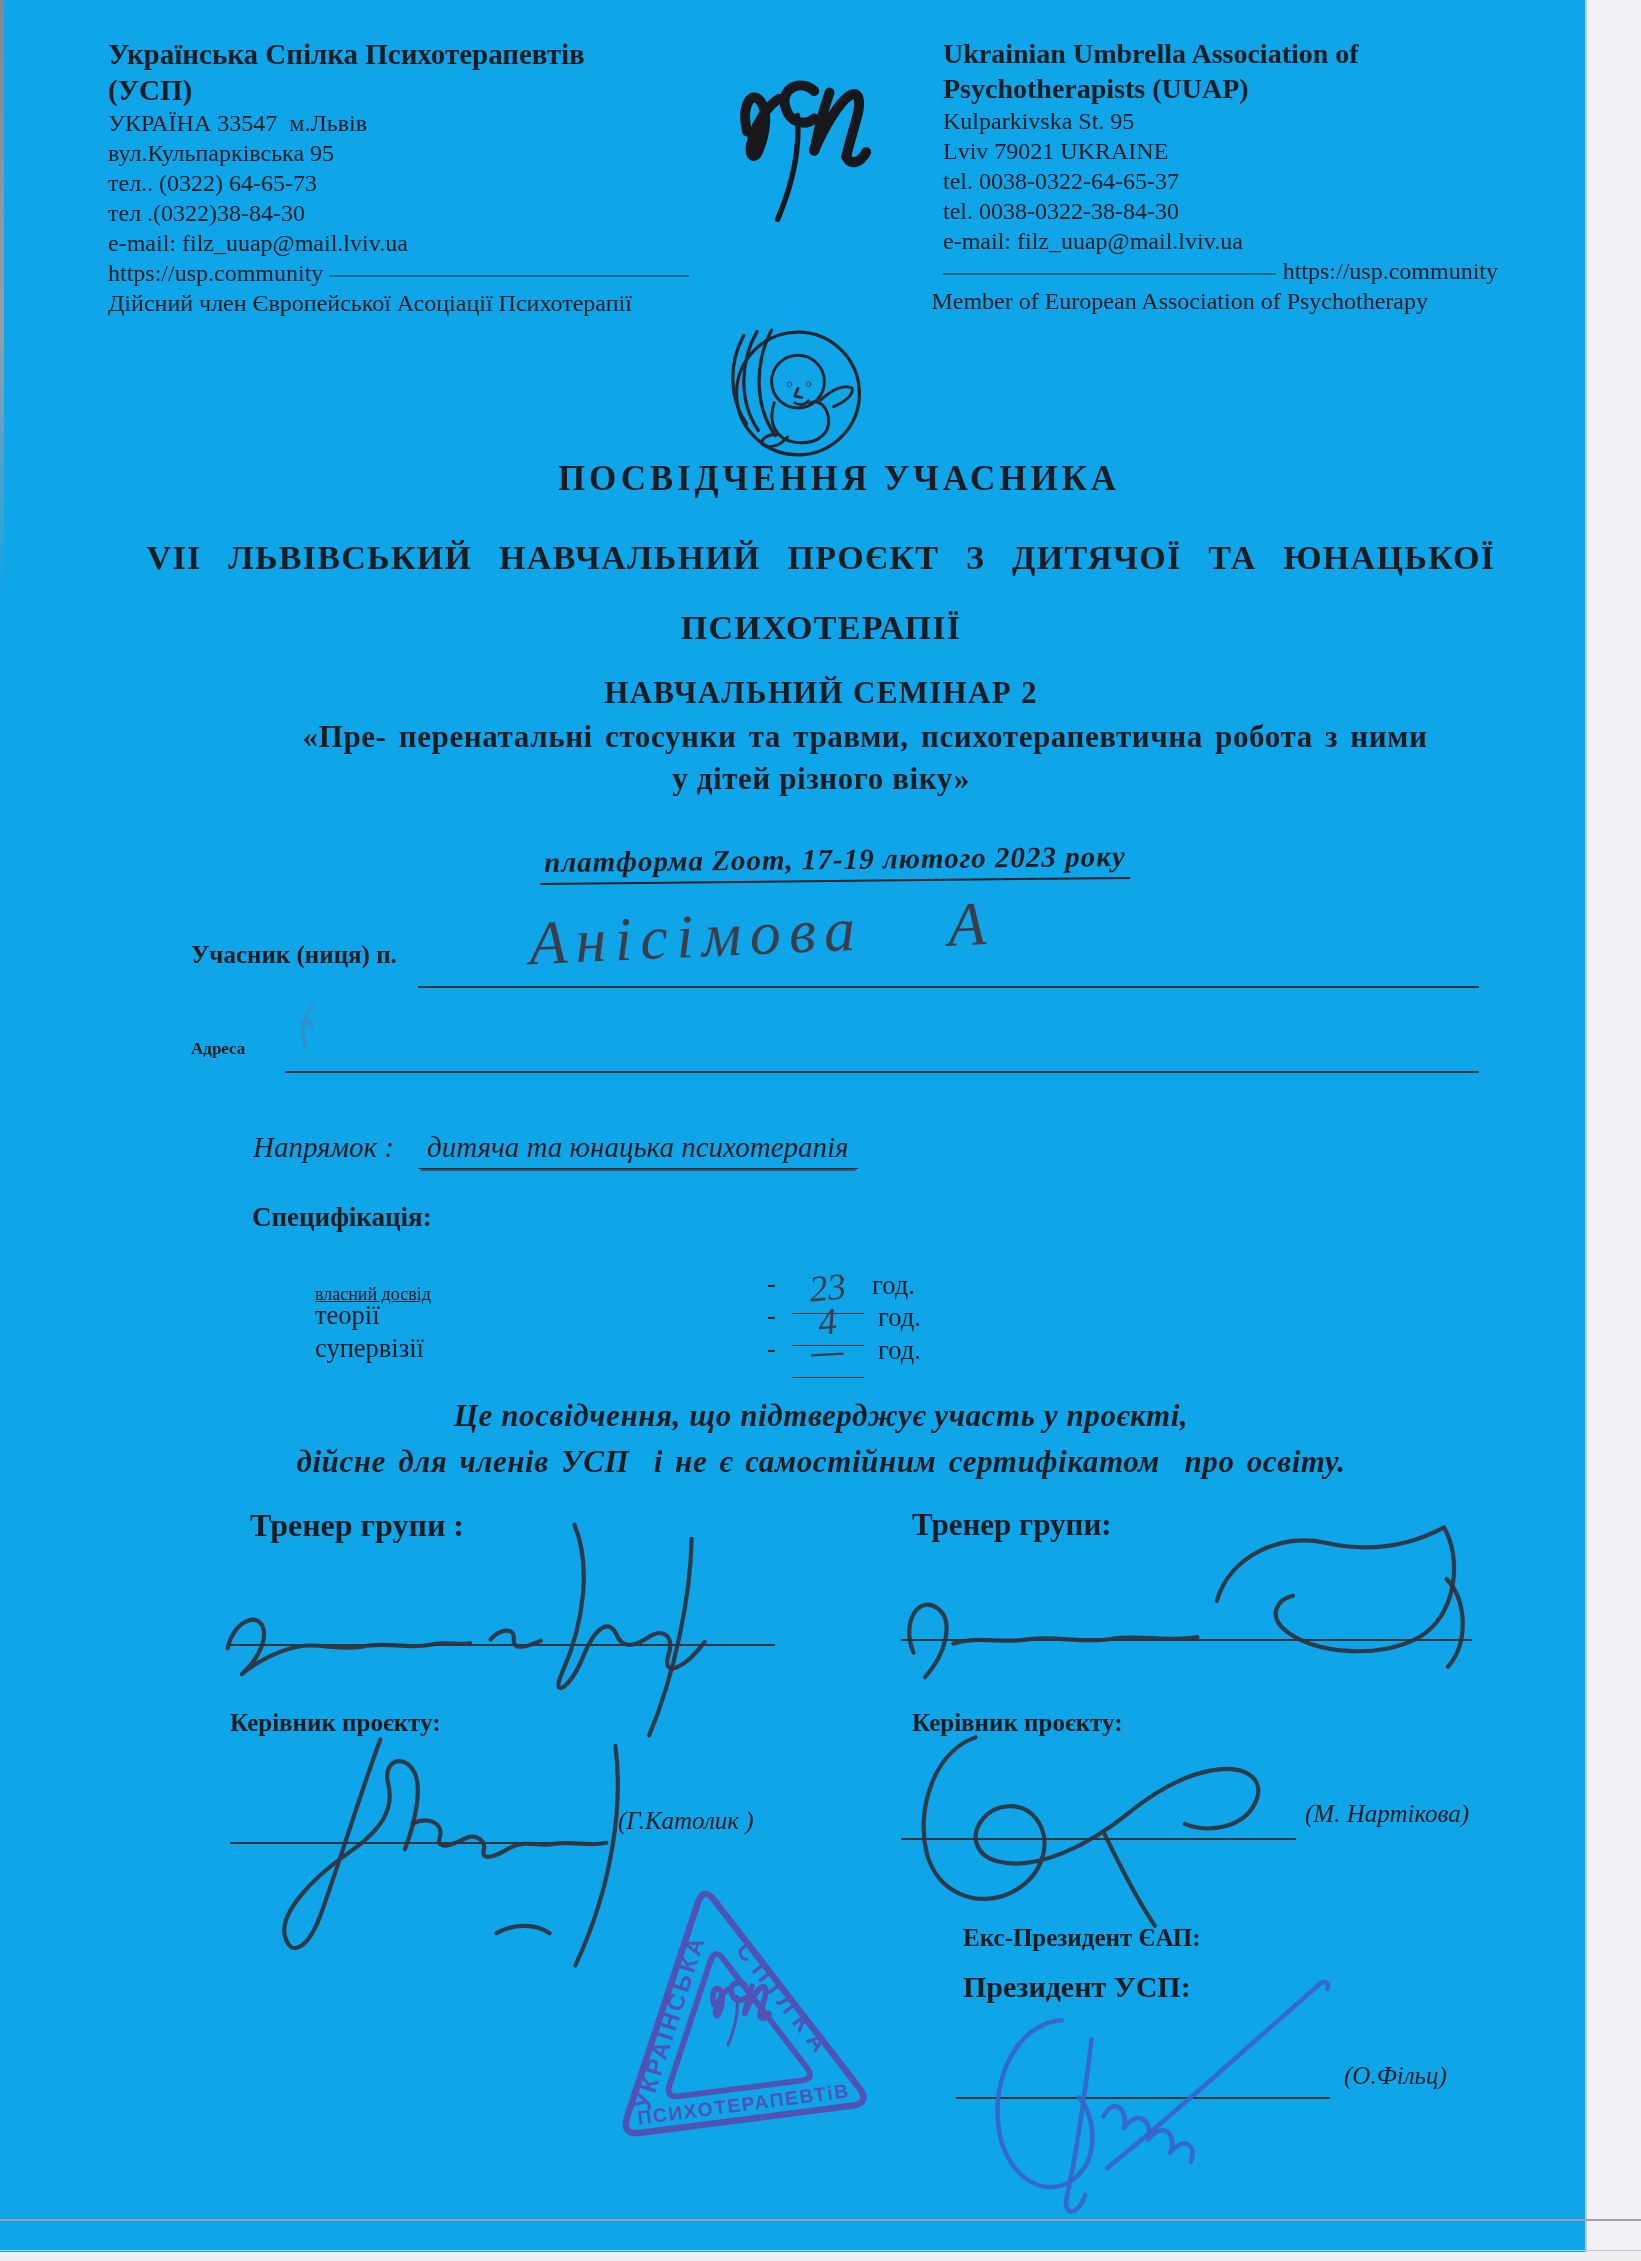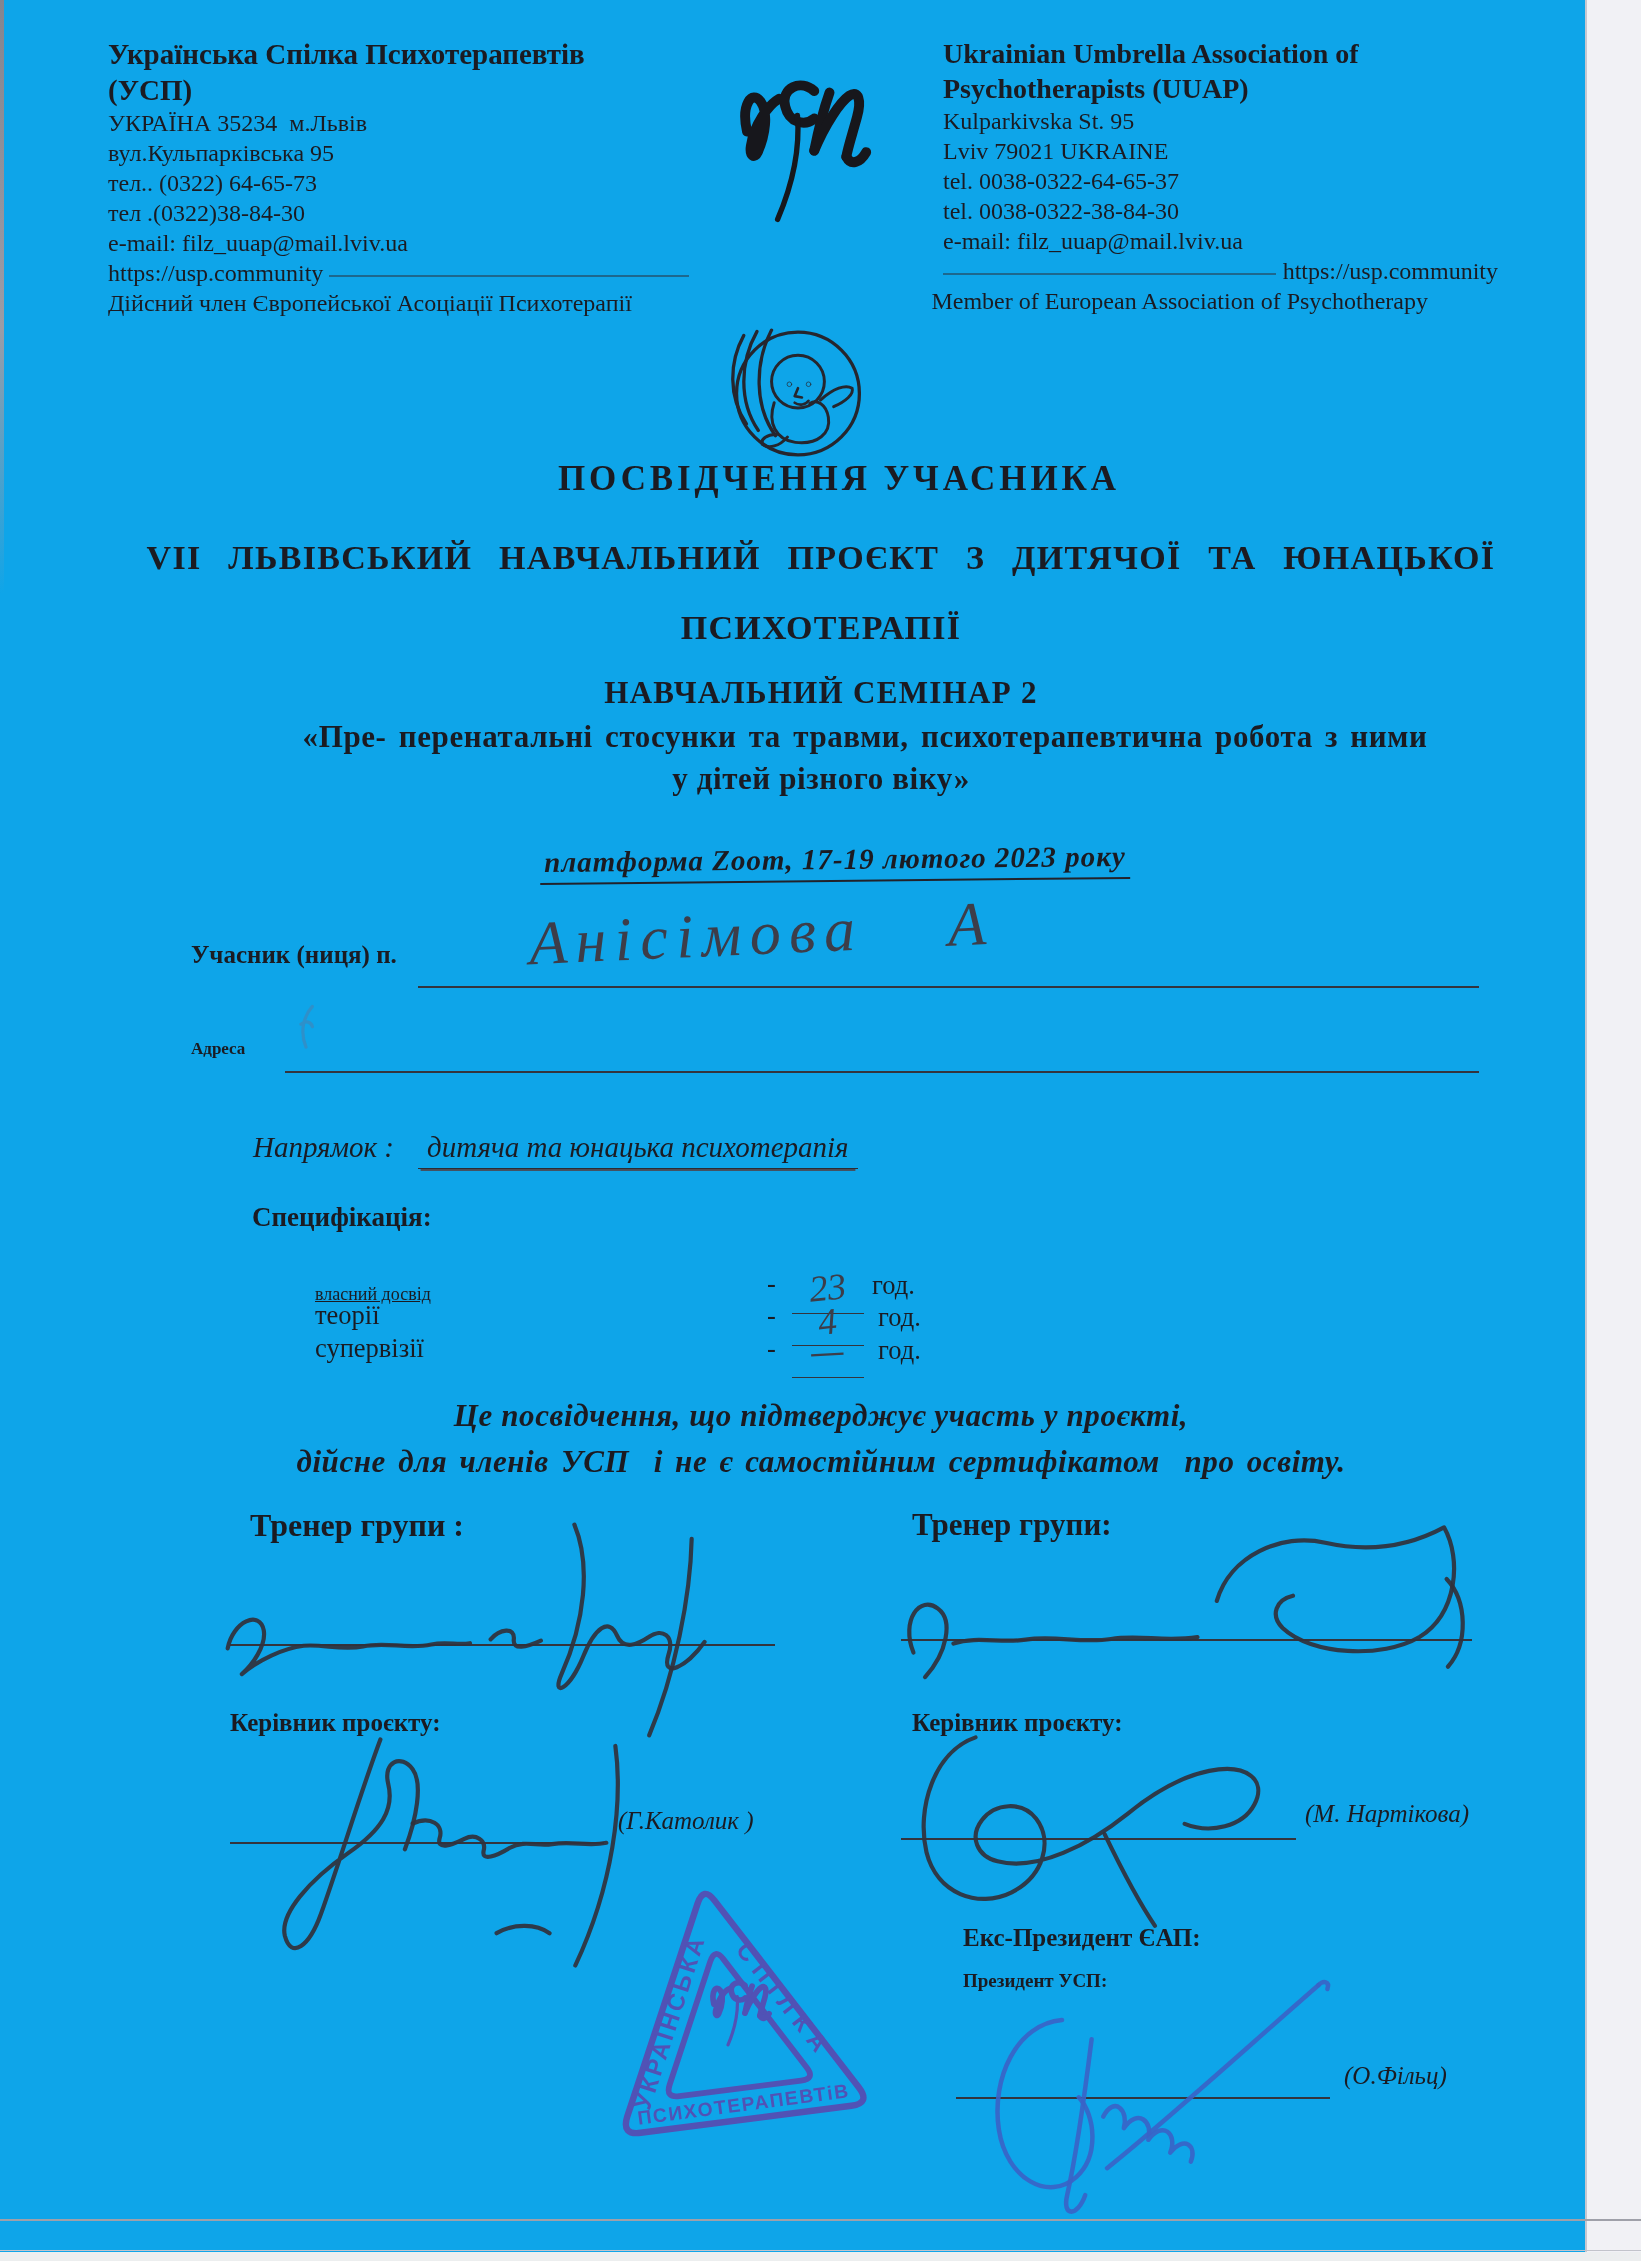--- a/index.html
+++ b/index.html
@@ -45,21 +45,21 @@
   .mono path{fill:none;stroke:#17171c;stroke-linecap:round;stroke-linejoin:round;}
 </style>
 </head>
 <body>
 
 <div class="page">
 
   <div class="abs hl">
     <div class="hl-title nw">Українська Спілка Психотерапевтів</div>
     <div class="hl-title nw">(УСП)</div>
-    <div class="hl-line pre">УКРАЇНА 35234  м.Львів</div>
+    <div class="hl-line pre">УКРАЇНА 33547  м.Львів</div>
     <div class="hl-line">вул.Кульпарківська 95</div>
     <div class="hl-line">тел.. (0322) 64-65-73</div>
     <div class="hl-line">тел .(0322)38-84-30</div>
     <div class="hl-line">e-mail: filz_uuap@mail.lviv.ua</div>
     <div class="hl-web">
       <span>https://usp.community</span>
       <span class="tail-rule"></span>
     </div>
     <div class="hl-line nw">Дійсний член Європейської Асоціації Психотерапії</div>
   </div>
@@ -211,21 +211,21 @@
         <path d="M118,42 C100,26 74,38 80,62 C85,84 106,88 118,78"></path>
         <path d="M138,44 C128,72 122,100 118,120"></path>
         <path d="M118,120 C132,86 152,56 164,48 C176,40 180,54 174,76 C168,98 162,116 160,128"></path>
         <path d="M160,128 C166,140 178,136 186,122"></path>
       </g>
       <path d="M96,74 C100,124 88,168 70,210" stroke-width="9"></path>
     </g>
   </svg>
 
   <div class="abs b" style="left:963px;top:1924px;font-size:25px;">Екс-Президент ЄАП:</div>
-  <div class="abs b" style="left:963px;top:1970px;font-size:19px;">Президент УСП:</div>
+  <div class="abs b" style="left:963px;top:1970px;font-size:30px;">Президент УСП:</div>
 
   <div class="rule" style="left:956px;top:2097px;width:374px;"></div>
   <div class="abs i" style="left:1344px;top:2062px;font-size:25px;">(О.Фільц)</div>
 
   <svg class="abs sig-blue" style="left:965px;top:1962px;" width="413" height="277" viewBox="0 0 640 430">
     <path d="M150,90 C80,96 40,180 52,260 C64,338 130,372 172,334 C208,302 202,238 176,210"></path>
     <path d="M196,120 C186,200 174,292 158,362 C150,396 174,396 186,362"></path>
     <path d="M214,240 C232,206 254,232 246,258 C268,226 292,248 284,276 C306,246 330,266 318,296 C340,268 360,286 350,310"></path>
     <path d="M220,320 C320,240 440,130 548,36"></path>
     <path d="M548,36 C556,28 566,30 562,42"></path>

